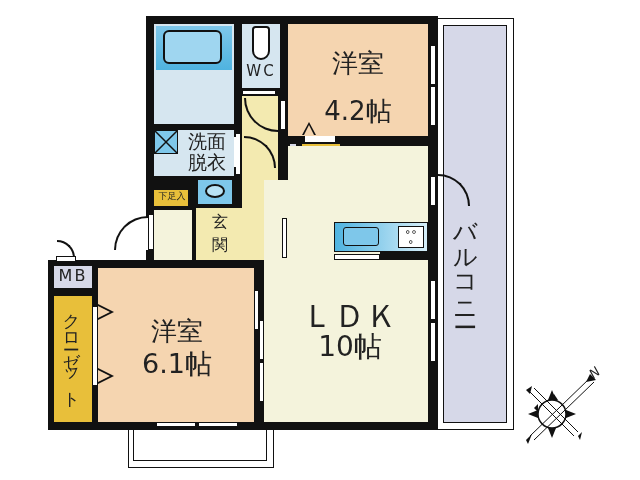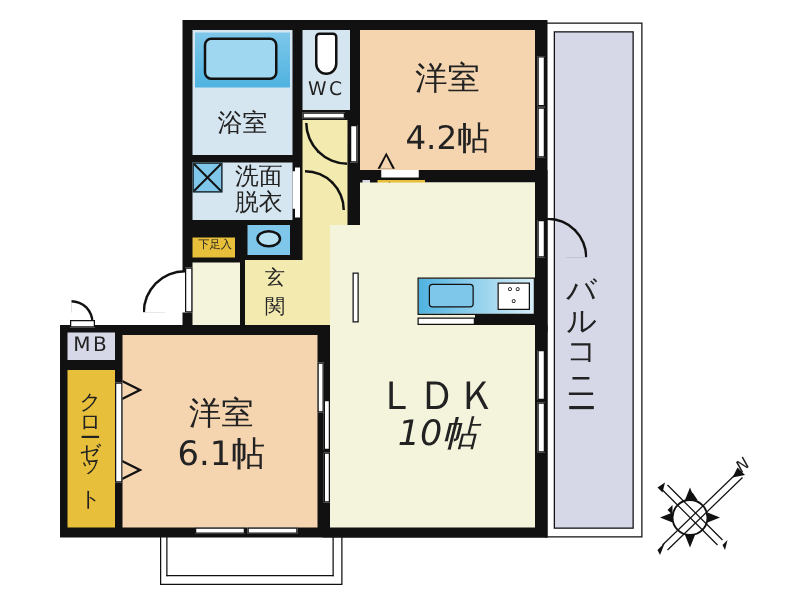--- a/index.html
+++ b/index.html
@@ -27,21 +27,20 @@
 
   <div class="abs wall" style="left:146px;top:16px;width:292px;height:250px;"></div>
 
   <div class="abs wall" style="left:48px;top:260px;width:390px;height:170px;"></div>
 
   <div class="abs wall" style="left:258px;top:136px;width:180px;height:294px;"></div>
 
   <div class="abs" style="left:154px;top:24px;width:80px;height:100px;background:#d6e6f0;"></div>
   <div class="abs" style="left:156px;top:26px;width:76px;height:44px;background:linear-gradient(180deg,#7ec7ea,#4fb3e0);"></div>
   <div class="abs" style="left:163px;top:30px;width:59px;height:34px;border:2px solid #111;border-radius:6px;background:#9fd6f0;"></div>
-  <div class="lbl" style="left:162px;top:88px;width:64px;font-size:20px;">浴室</div>
 
   <div class="abs" style="left:242px;top:24px;width:38px;height:64px;background:#d6e6f0;"></div>
   <div class="abs" style="left:252px;top:26px;width:18px;height:34px;border:2px solid #111;border-radius:4px 4px 10px 10px;background:#fff;"></div>
   <div class="lbl" style="left:242px;top:64px;width:38px;font-size:15px;letter-spacing:2px;">WC</div>
 
   <div class="abs" style="left:288px;top:24px;width:140px;height:112px;background:#f5d5b0;"></div>
   <div class="lbl" style="left:310px;top:50px;width:96px;font-size:26px;">洋室</div>
   <div class="lbl" style="left:310px;top:98px;width:96px;font-size:26px;">4.2帖</div>
 
   <div class="abs win" style="left:430px;top:45px;width:6px;height:40px;"></div>
@@ -91,21 +90,21 @@
   <div class="abs" style="left:288px;top:146px;width:140px;height:120px;background:#f4f3dc;"></div>
   <div class="abs" style="left:264px;top:180px;width:164px;height:242px;background:#f4f3dc;"></div>
   <div class="abs" style="left:340px;top:146px;width:88px;height:30px;background:#f4f3dc;"></div>
 
   <div class="abs" style="left:334px;top:222px;width:94px;height:30px;background:linear-gradient(90deg,#4fb3e0,#d6eef9);border:1.5px solid #111;"></div>
   <div class="abs" style="left:343px;top:227px;width:36px;height:19px;border:1.5px solid #111;border-radius:3px;background:#7ec7ea;"></div>
   <div class="abs" style="left:398px;top:226px;width:26px;height:22px;border:1.5px solid #111;background:#fff;font-size:10px;line-height:10px;text-align:center;">∘∘<br>∘</div>
   <div class="abs" style="left:334px;top:254px;width:46px;height:6px;background:#fff;border:1px solid #111;"></div>
   <div class="abs wall" style="left:380px;top:252px;width:50px;height:8px;"></div>
   <div class="lbl" style="left:290px;top:300px;width:120px;font-size:32px;">ＬＤＫ</div>
-  <div class="lbl" style="left:300px;top:332px;width:100px;font-size:28px;font-style:italic;">10帖</div>
+  <div class="lbl" style="left:300px;top:332px;width:100px;font-size:28px;">10帖</div>
 
   <div class="door" style="left:436px;top:174px;width:34px;height:32px;border-left:none;border-bottom:none;border-radius:0 32px 0 0;"></div>
   <div class="abs win" style="left:430px;top:176px;width:6px;height:30px;"></div>
   <div class="abs win" style="left:430px;top:280px;width:6px;height:40px;"></div>
   <div class="abs win" style="left:430px;top:322px;width:6px;height:40px;"></div>
   <div class="abs win" style="left:259px;top:320px;width:5px;height:40px;"></div>
   <div class="abs win" style="left:259px;top:362px;width:5px;height:40px;"></div>
   <div class="abs win" style="left:282px;top:218px;width:5px;height:40px;"></div>
 
   <div class="abs" style="left:98px;top:268px;width:156px;height:154px;background:#f5d5b0;"></div>

